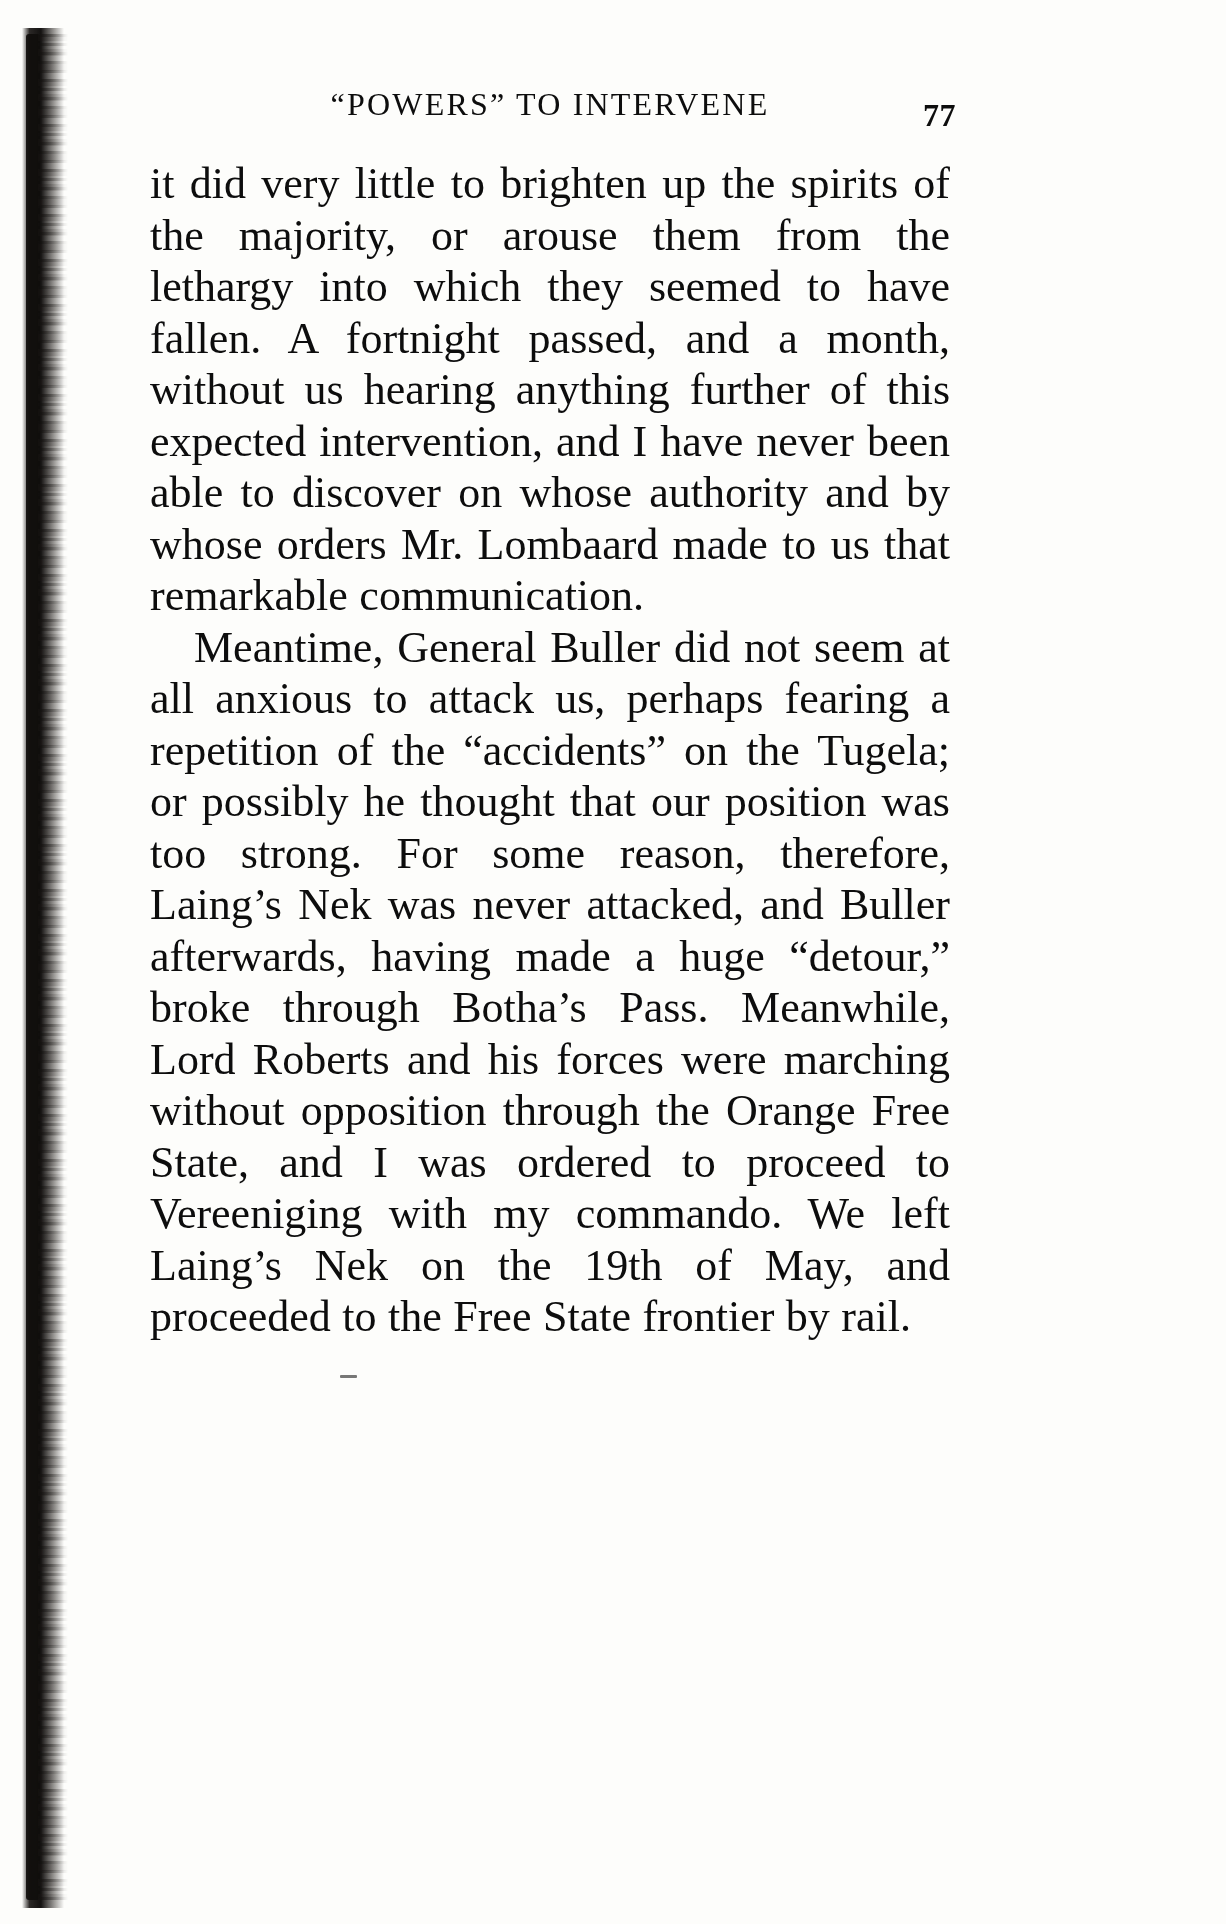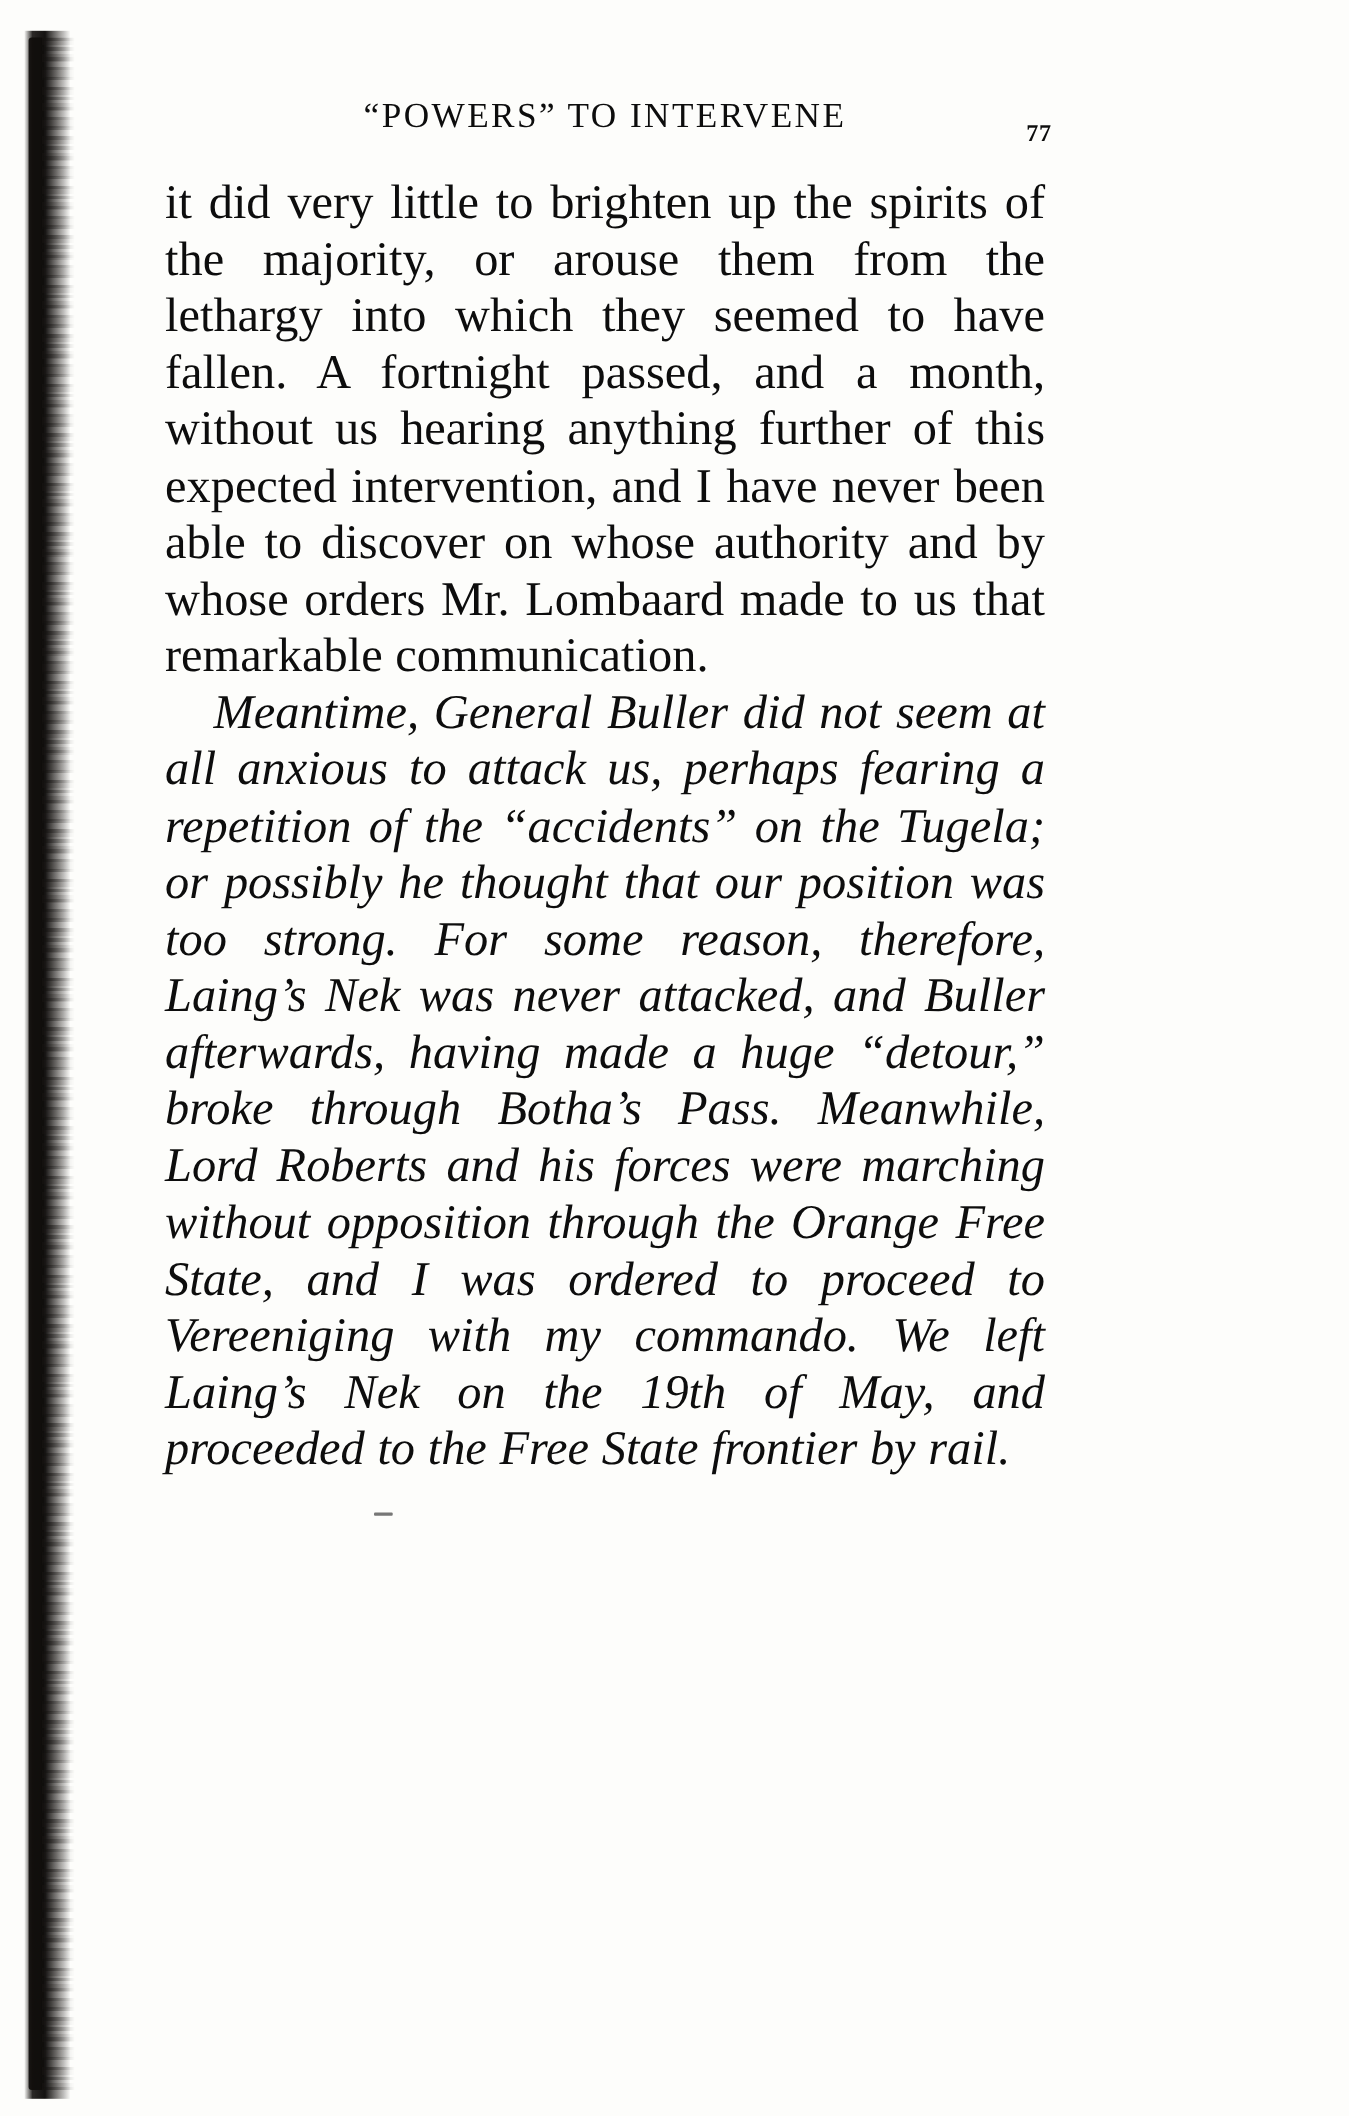--- a/index.html
+++ b/index.html
@@ -89,42 +89,41 @@
   }
   .running-head .title {
     font-size: 32px;
     letter-spacing: 2.2px;
     white-space: nowrap;
   }
   .running-head .folio {
     position: absolute;
     right: -6px;
     bottom: 6px;
-    font-size: 22px;
+    font-size: 32px;
     font-weight: bold;
     letter-spacing: 0.5px;
     margin-left: 26px;
   }
 
   p.body-par {
     margin: 0;
     font-size: 44px;
     line-height: 51.5px;
     text-align: justify;
     text-justify: inter-word;
     -webkit-hyphens: none;
     hyphens: none;
     word-spacing: 0.5px;
   }
   p.body-par.indent {
     text-indent: 44px;
   }
   p.body-par + p.body-par {
     margin-top: 0;
-    font-style: italic;
   }
 
   
   .speck {
     position: absolute;
     left: 340px;
     top: 1375px;
     width: 17px;
     height: 3px;
     background: #4a4a4a;

